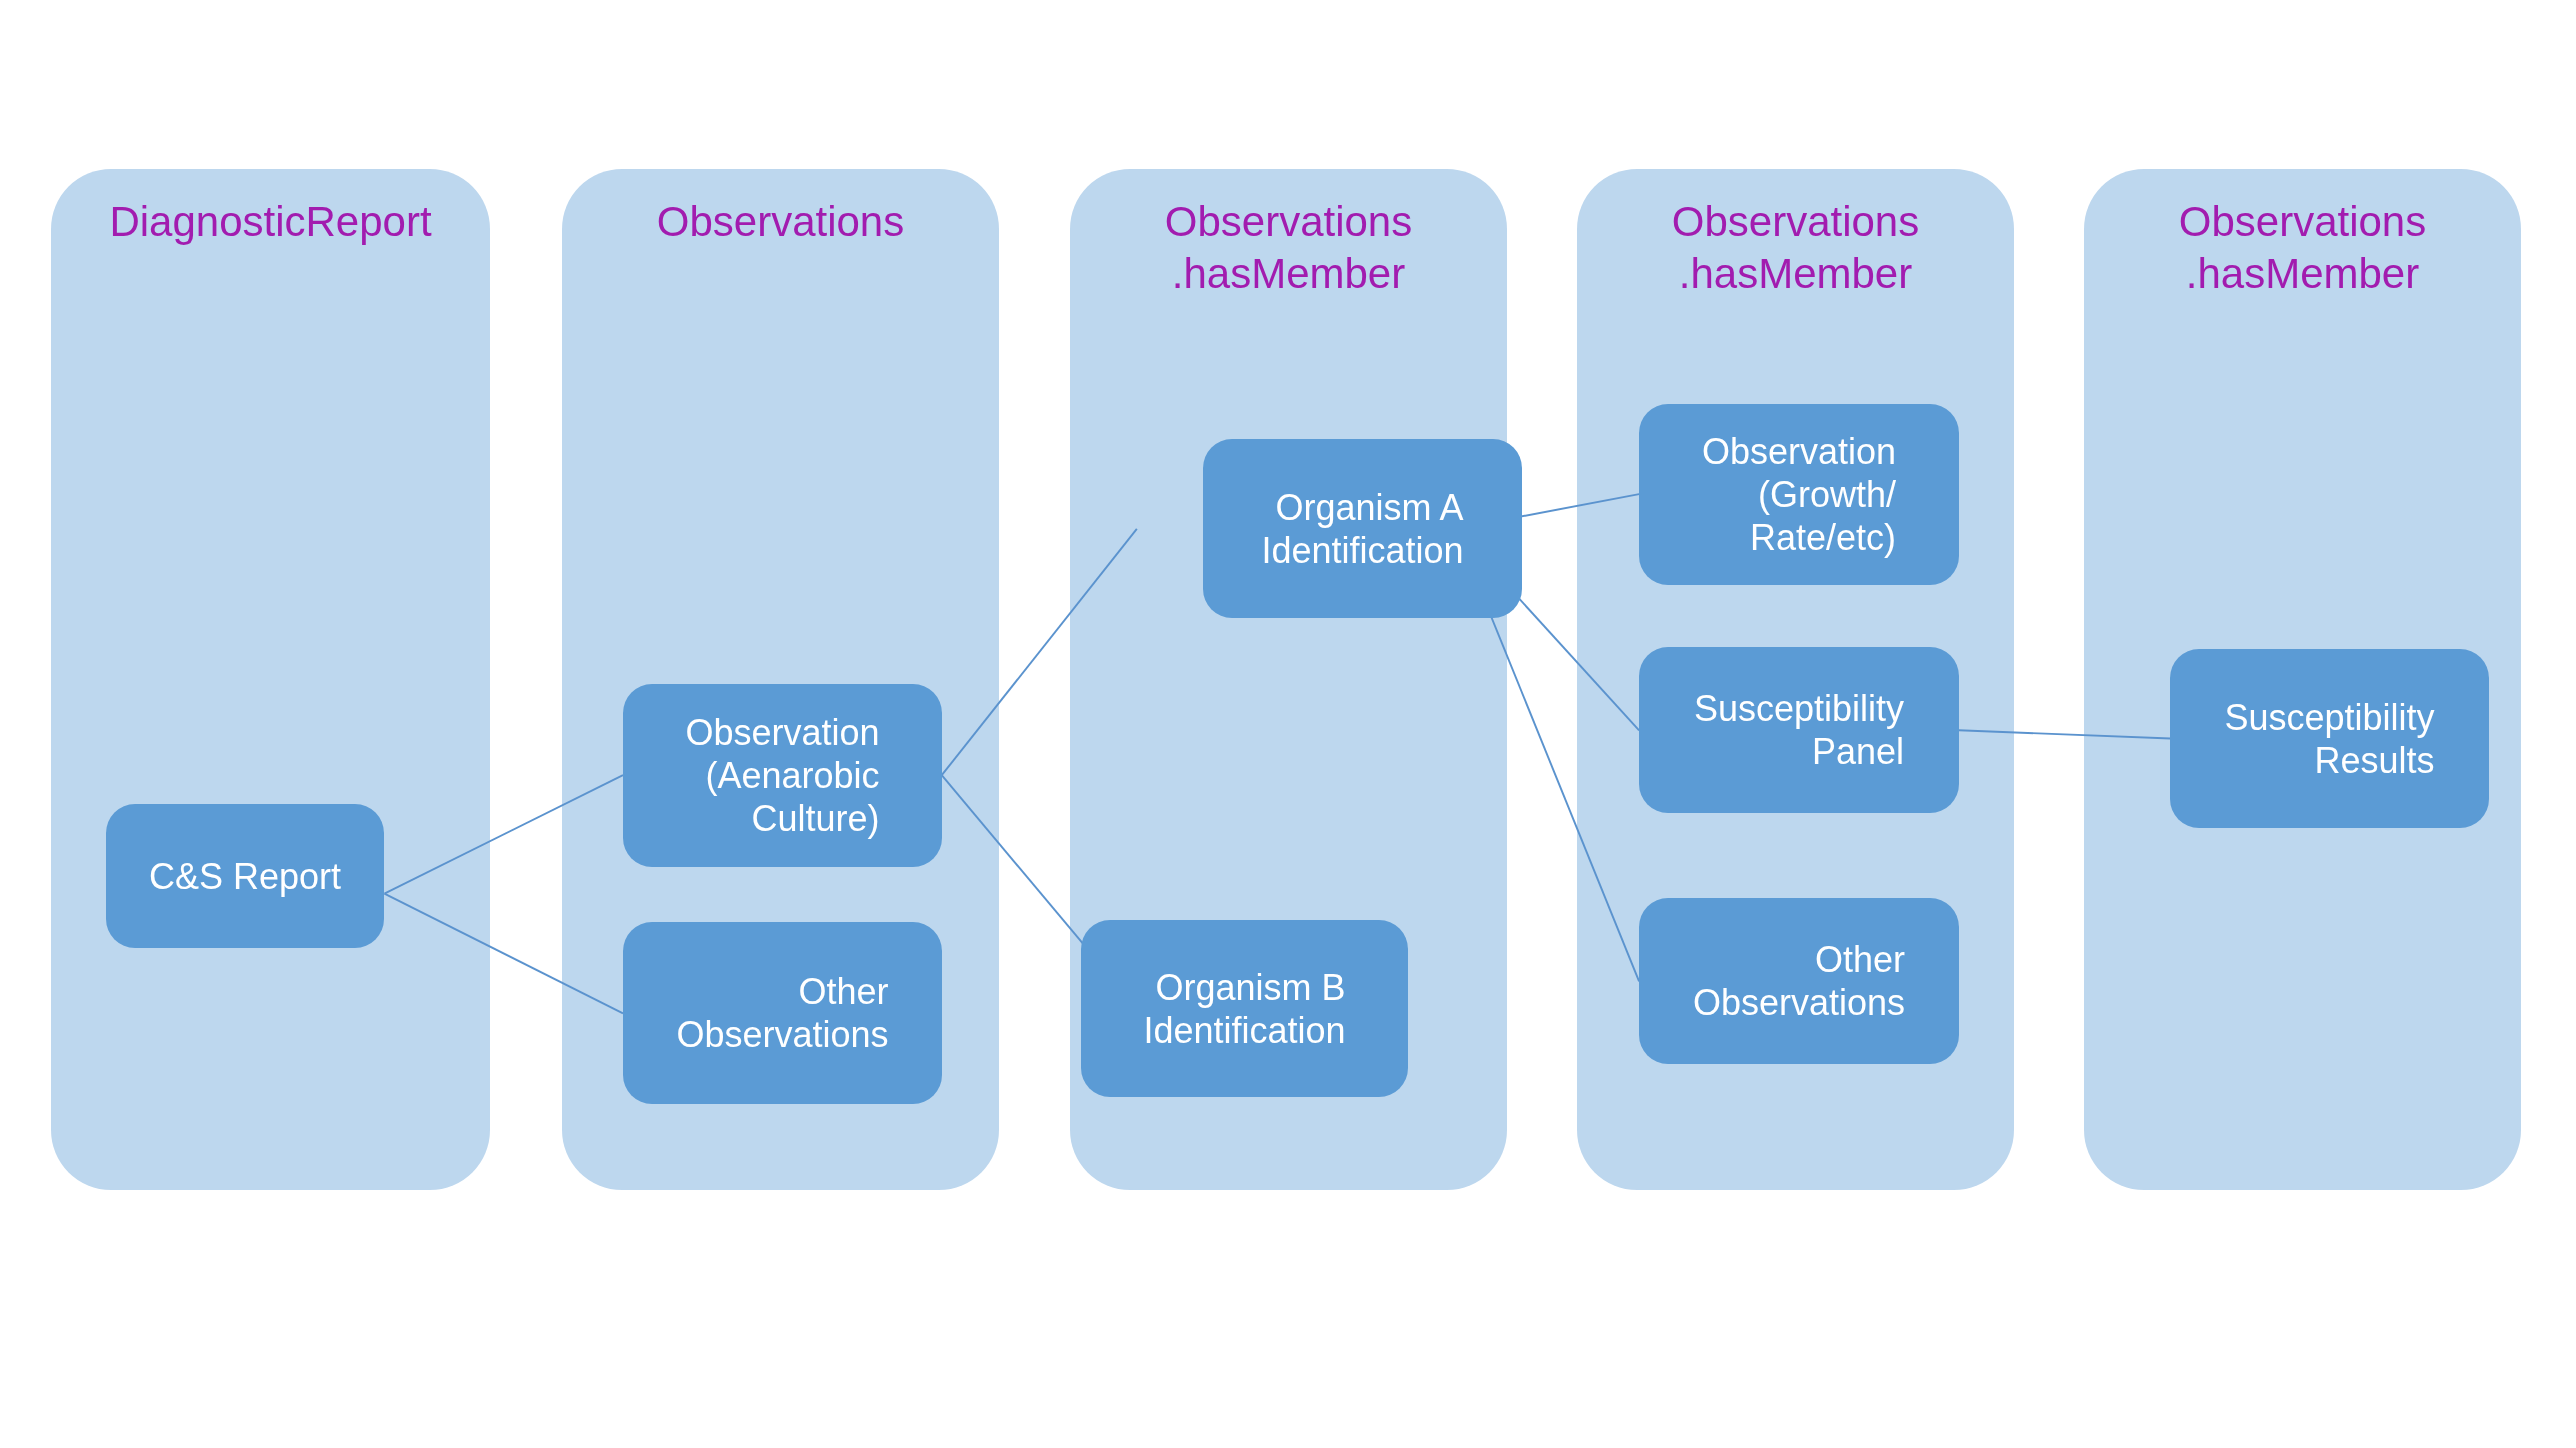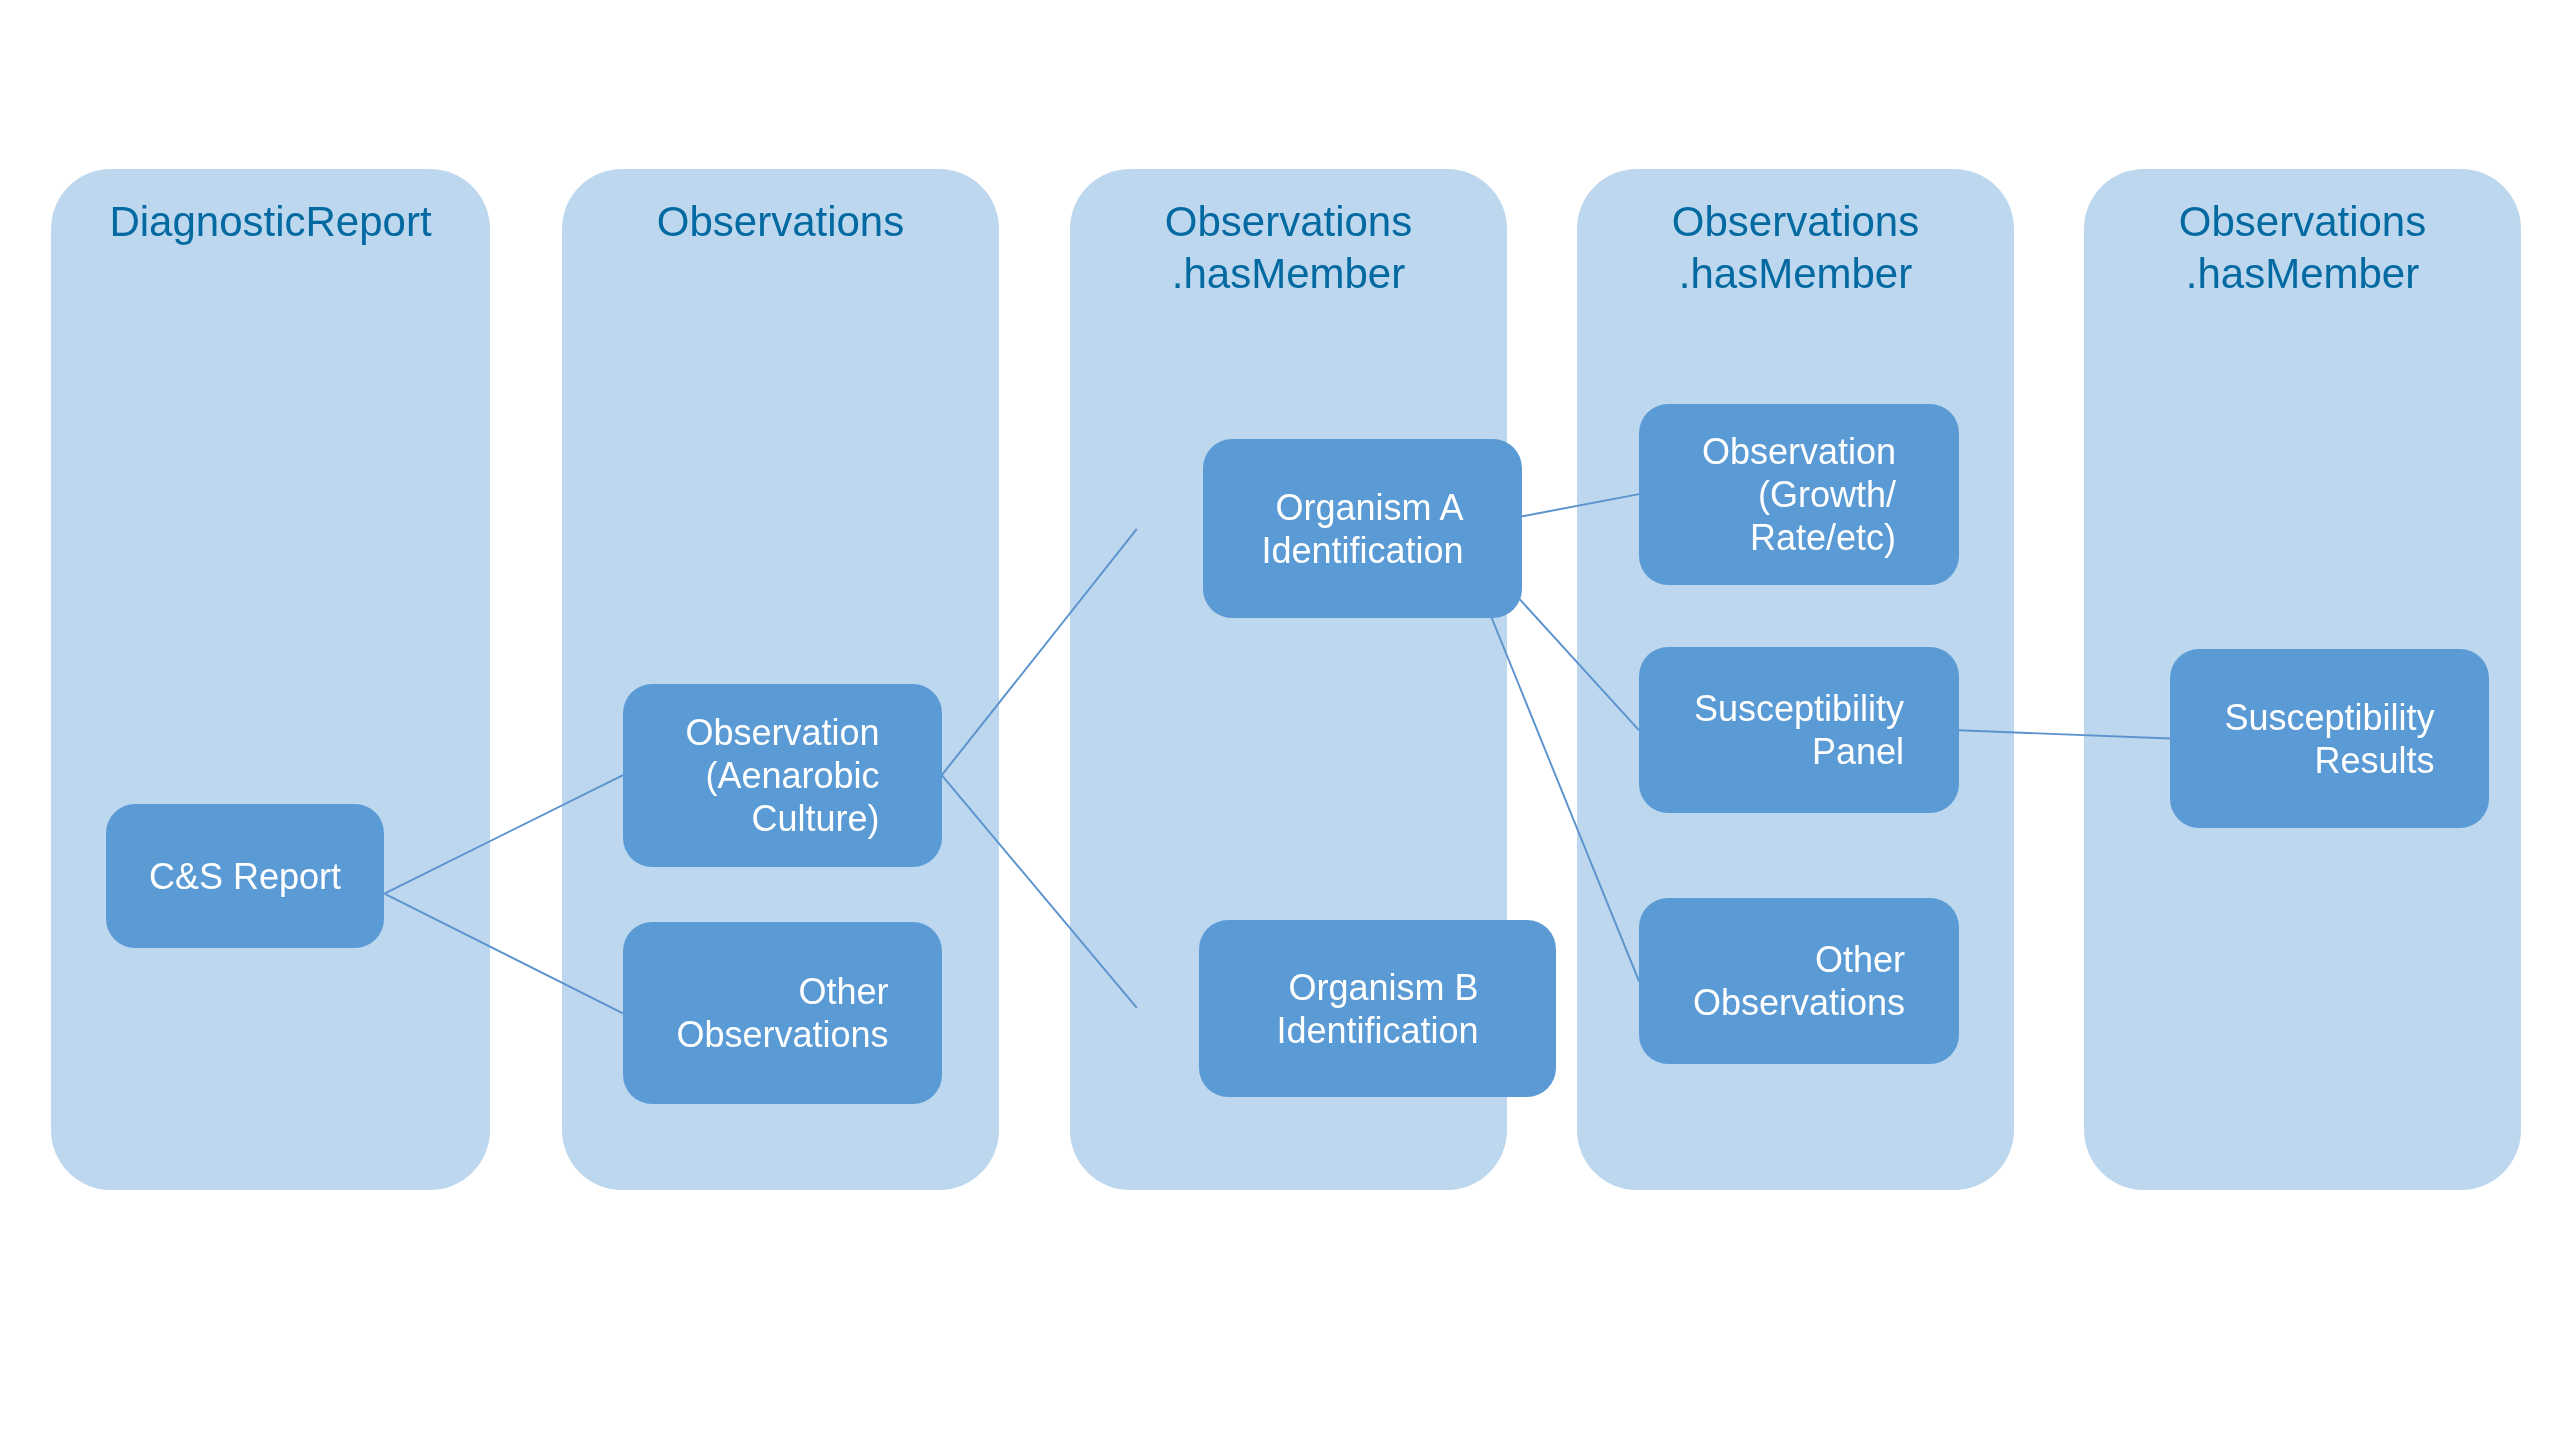--- a/index.html
+++ b/index.html
@@ -24,21 +24,21 @@
   .c1 { left: 51px;  width: 439px; }
   .c2 { left: 562px; }
   .c3 { left: 1070px; }
   .c4 { left: 1577px; }
   .c5 { left: 2084px; }
   .col-title {
     padding-top: 27px;
     text-align: center;
     font-size: 42px;
     line-height: 52px;
-    color: #0369a1;
+    color: #a21caf;
     white-space: pre-line;
   }
   
   #connectors {
     position: absolute;
     left: 0; top: 0;
     z-index: 2;
   }
   
   .node {
@@ -54,21 +54,21 @@
     color: #ffffff;
     font-size: 36px;
     line-height: 43px;
     text-align: right;
     white-space: pre-line;
   }
   .n-cs    { left: 106px;  top: 804px; width: 278px; height: 144px; }
   .n-aen   { left: 623px;  top: 684px; width: 319px; height: 183px; }
   .n-oth1  { left: 623px;  top: 922px; width: 319px; height: 182px; }
   .n-orga  { left: 1203px; top: 439px; width: 319px; height: 179px; }
-  .n-orgb  { left: 1199px; top: 920px; width: 357px; height: 177px; }
+  .n-orgb  { left: 1081px; top: 920px; width: 327px; height: 177px; }
   .n-grow  { left: 1639px; top: 404px; width: 320px; height: 181px; }
   .n-panel { left: 1639px; top: 647px; width: 320px; height: 166px; }
   .n-oth2  { left: 1639px; top: 898px; width: 320px; height: 166px; }
   .n-res   { left: 2170px; top: 649px; width: 319px; height: 179px; }
 </style>
 </head>
 <body>
 
 <div class="stage">
 

